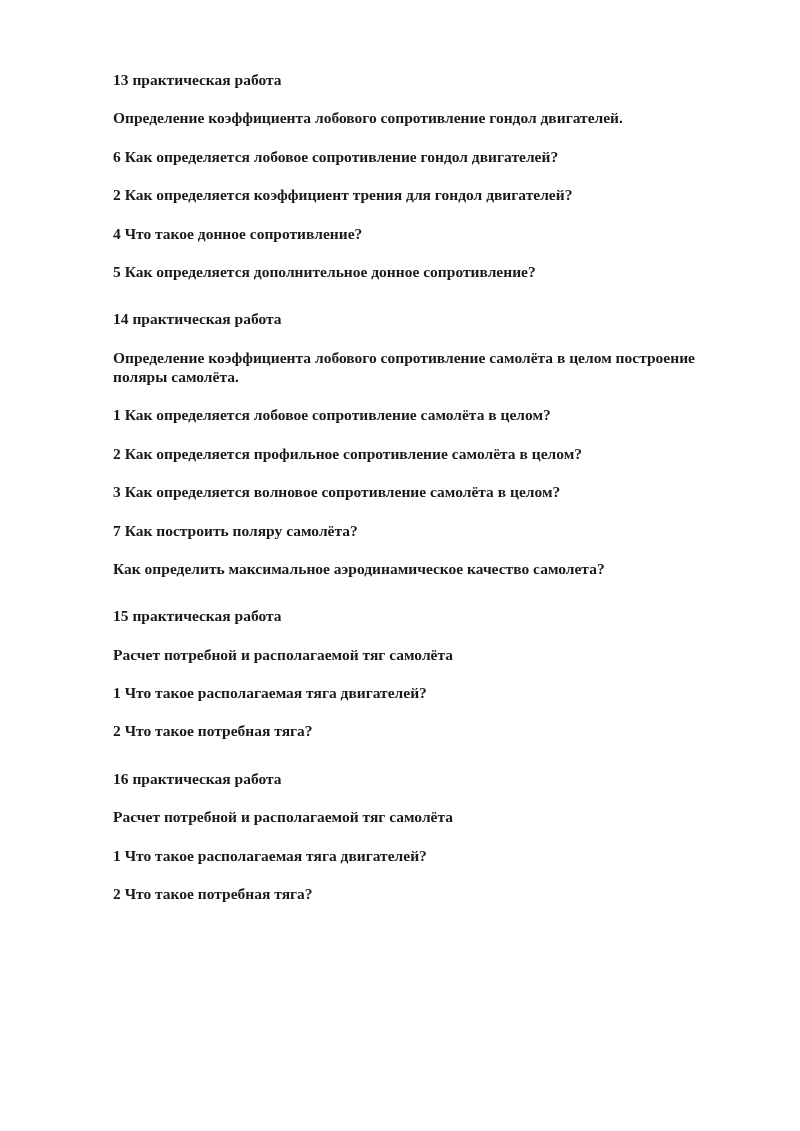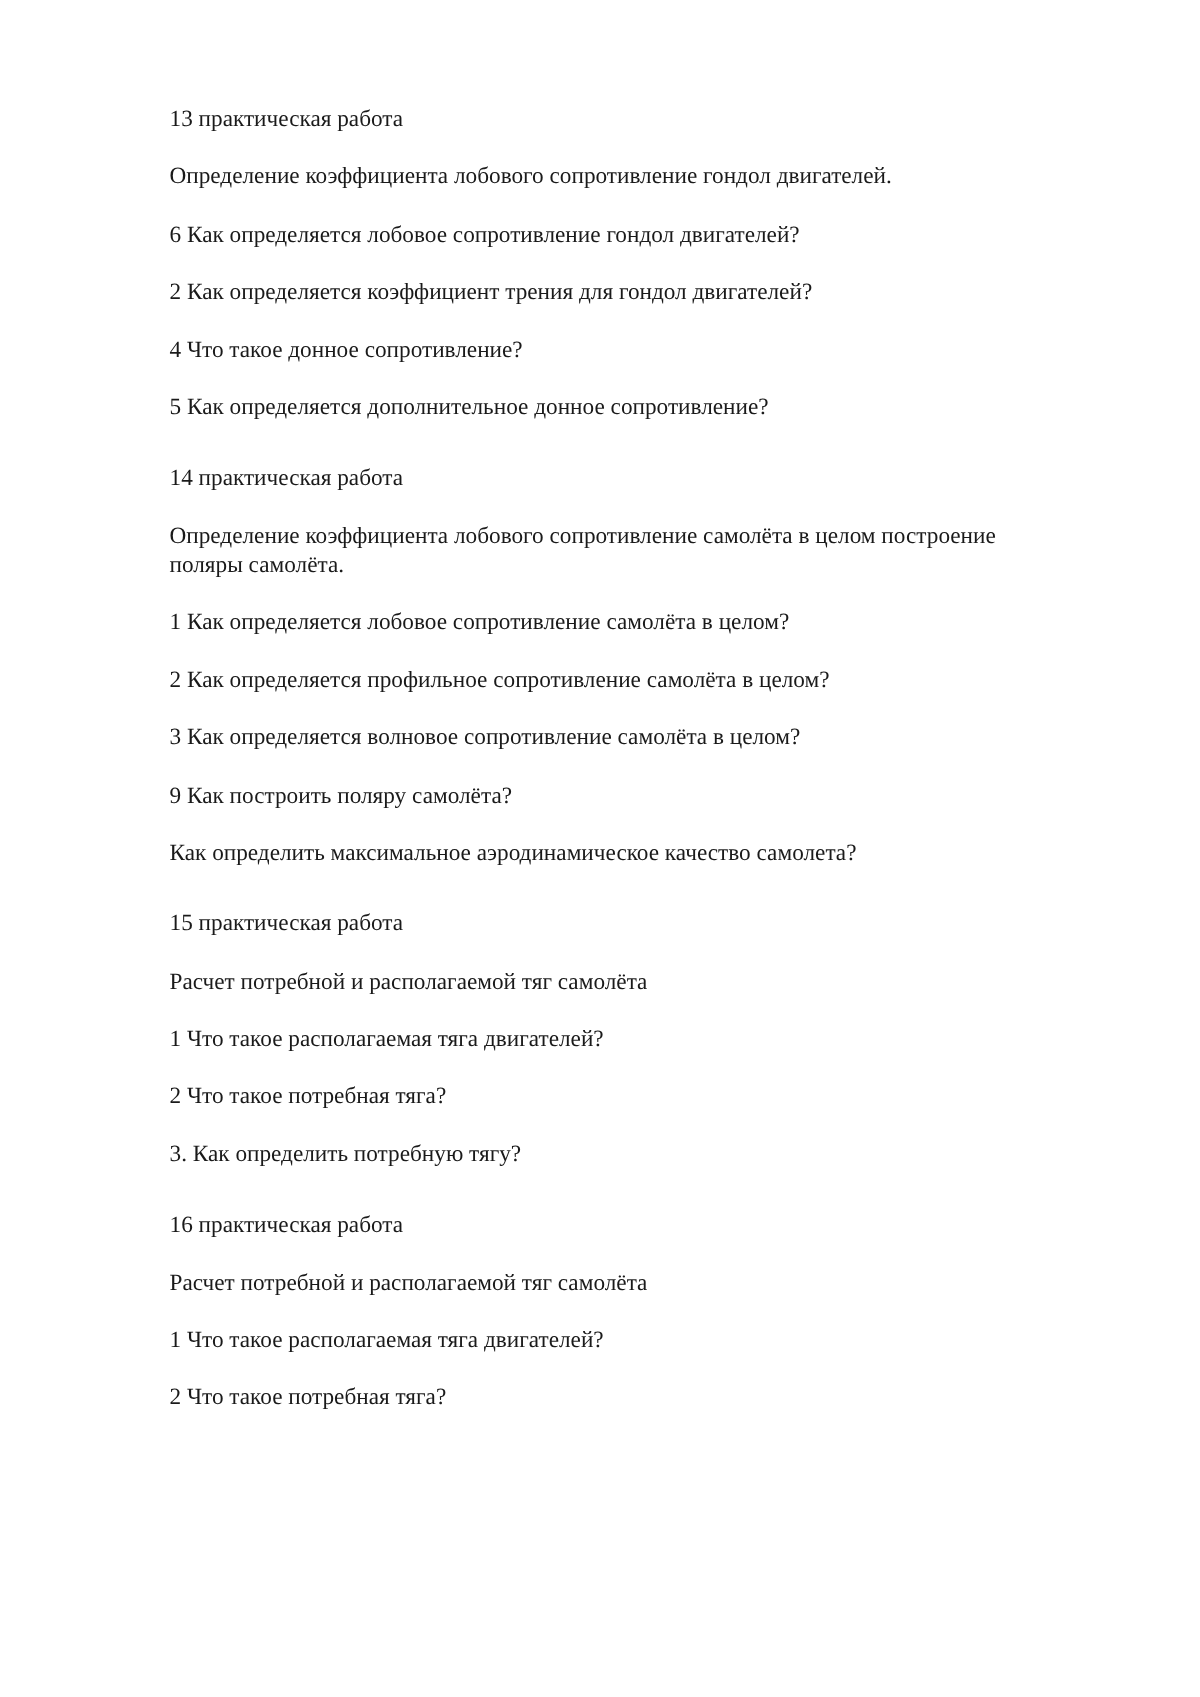--- a/index.html
+++ b/index.html
@@ -22,20 +22,21 @@
     padding: 70px 95px 40px 113px;
   }
   .doc-body {
     font-size: 15.5px;
     line-height: 1.25;
   }
   .para {
     margin: 0 0 19px 0;
     text-align: left;
     white-space: pre-wrap;
+    font-weight: bold;
   }
   .para:last-child {
     margin-bottom: 0;
   }
   .block-gap {
     margin-top: 28px;
   }
 </style>
 </head>
 <body>
@@ -51,30 +52,29 @@
       <p class="para">4 Что такое донное сопротивление?</p>
       <p class="para">5 Как определяется дополнительное донное сопротивление?</p>
     </section>
 
     <section class="block-gap">
       <p class="para">14 практическая работа</p>
       <p class="para">Определение коэффициента лобового сопротивление самолёта в целом построение поляры самолёта.</p>
       <p class="para">1 Как определяется лобовое сопротивление самолёта в целом?</p>
       <p class="para">2 Как определяется профильное сопротивление самолёта в целом?</p>
       <p class="para">3 Как определяется волновое сопротивление самолёта в целом?</p>
-      <p class="para">9 Как построить поляру самолёта?</p>
+      <p class="para">7 Как построить поляру самолёта?</p>
       <p class="para">Как определить максимальное аэродинамическое качество самолета?</p>
     </section>
 
     <section class="block-gap">
       <p class="para">15 практическая работа</p>
       <p class="para">Расчет потребной и располагаемой тяг самолёта</p>
       <p class="para">1 Что такое располагаемая тяга двигателей?</p>
       <p class="para">2 Что такое потребная тяга?</p>
-      <p class="para">3. Как определить потребную тягу?</p>
     </section>
 
     <section class="block-gap">
       <p class="para">16 практическая работа</p>
       <p class="para">Расчет потребной и располагаемой тяг самолёта</p>
       <p class="para">1 Что такое располагаемая тяга двигателей?</p>
       <p class="para">2 Что такое потребная тяга?</p>
     </section>
 
   </div>

